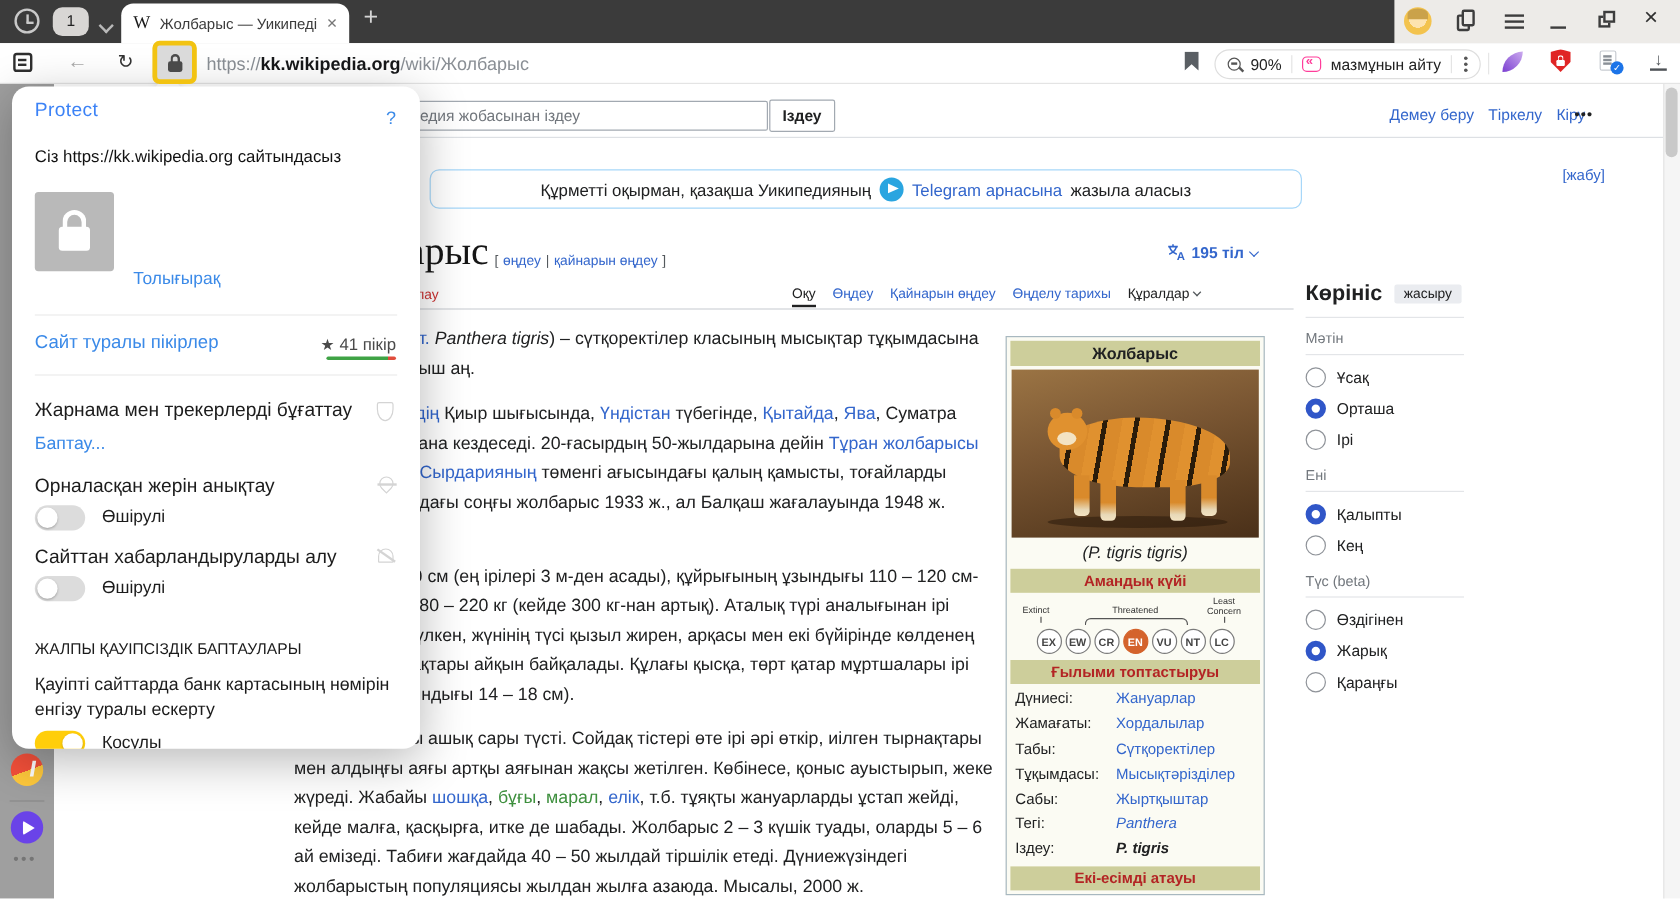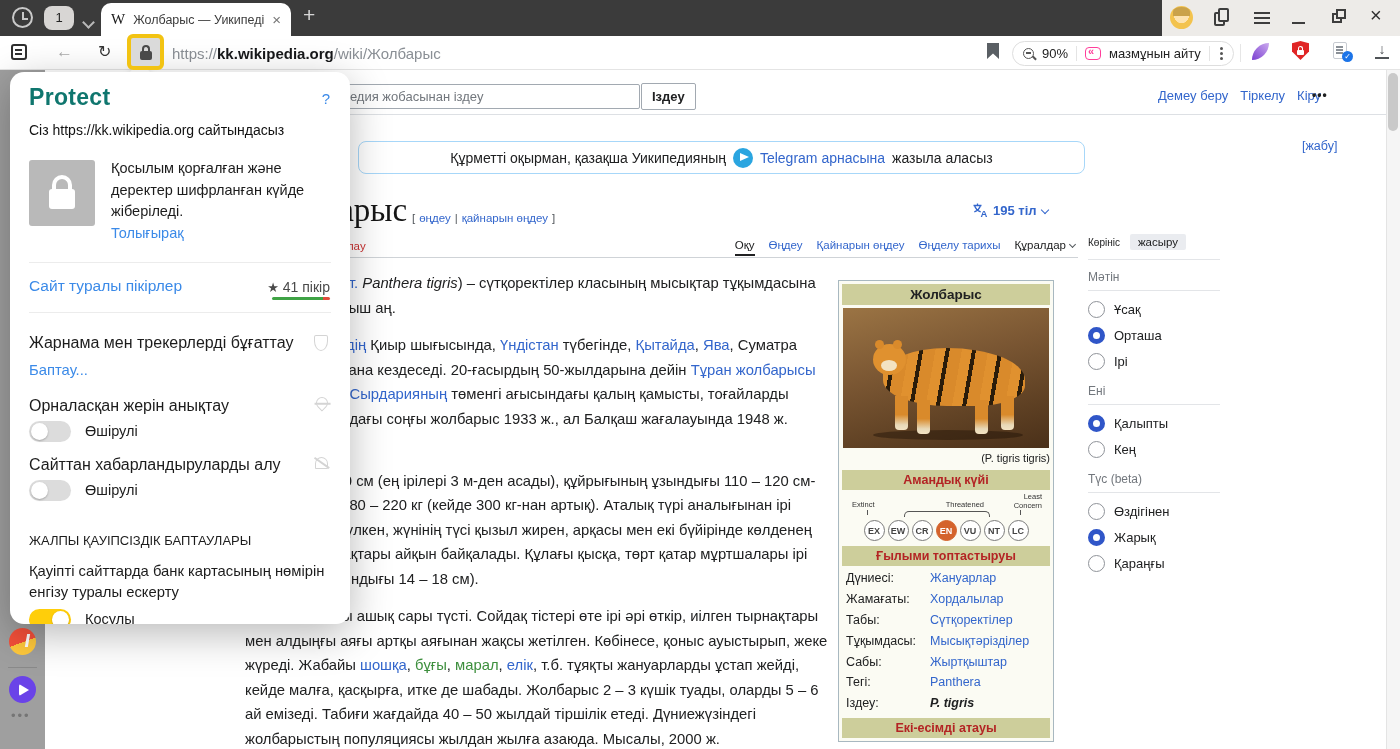--- a/index.html
+++ b/index.html
@@ -82,70 +82,70 @@
   .banner{position:absolute;left:358px;top:141px;width:727px;height:33px;border:1px solid var(--banner_border,#a7d7f9);border-radius:8px;background:#fff;display:flex;align-items:center;justify-content:center;gap:7px;font-size:14px;color:#202122;box-sizing:border-box}
   .tg-circle{width:20px;height:20px;border-radius:50%;background:var(--telegram,#2aa5e0);position:relative;flex:none}
   .tg-circle::before{content:"";position:absolute;left:7px;top:5.5px;border-left:9px solid #fff;border-top:4.5px solid transparent;border-bottom:4.5px solid transparent}
   .banner-link{color:var(--wiki_link,#36c)}
   .banner-close{position:absolute;left:1302px;top:139px;font-size:12.5px;color:var(--wiki_link,#36c)}
   .page-title{position:absolute;left:262px;top:192px;font-family:"Liberation Serif","DejaVu Serif",serif;font-size:33px;color:#161616;white-space:nowrap}
   .title-edit{position:absolute;left:412px;top:212px;font-size:11.5px;color:#54595d;white-space:nowrap;display:flex;gap:4px}
   .title-edit .tlink{color:var(--wiki_link,#36c)}
   .lang-widget{position:absolute;left:972px;top:202px;display:flex;align-items:center;gap:5px;color:var(--wiki_link,#36c);font-size:13px;font-weight:bold}
   .talk-tab{position:absolute;left:314px;top:240px;font-size:11.5px;color:var(--red_link,#c33)}
-  .view-tabs{position:absolute;left:660px;top:239px;width:415px;display:flex;justify-content:flex-end;gap:14px;font-size:11.5px;align-items:center}
+  .view-tabs{position:absolute;left:660px;top:239px;width:415px;display:flex;gap:14px;font-size:11.5px;align-items:center}
   .wtab.link{color:var(--wiki_link,#36c)}
   .wtab.active{color:#202122;position:relative}
   .wtab.active::after{content:"";position:absolute;left:0;right:0;bottom:-5px;height:2px;background:#202122}
   .wtab.menu{color:#202122}
   .tabs-line{position:absolute;left:245px;top:257px;width:833px;height:1px;background:#cfd3d7}
   .article{position:absolute;left:245px;top:271px;width:590px;font-size:14.8px;line-height:24.5px;color:#202122}
   .apara{margin:0 0 13px}
   .seg-bold{font-weight:bold}.seg-italic{font-style:italic}
   .seg-link{color:var(--wiki_link,#36c)}.seg-glink{color:var(--green_link,#3d8f3d)}
   
   .infobox{position:absolute;left:838px;top:280px;width:216px;border:1px solid #a8b8c0;background:#fbfbf3;box-sizing:border-box;padding:3px;font-size:12.5px;color:#202122}
   .ibx-header{background:var(--taxobox_header_bg,#cdce9b);text-align:center;font-weight:bold;padding:3px 2px;font-size:13.5px}
   .ibx-header.red{color:var(--status_text,#b32424);font-size:12.5px;margin-top:3px}
   .tiger-img{position:relative;margin:3px auto 0;width:206px;height:140px;background:linear-gradient(165deg,#9b7444 0%,#7b5733 40%,#5e4023 75%,#4a3019 100%);overflow:hidden}
   .tiger-body{position:absolute;left:40px;top:40px;width:142px;height:58px;border-radius:45% 55% 35% 45%;background:repeating-linear-gradient(100deg,#e0912f 0 10px,#2a1c0a 10px 14px,#d98a2b 14px 26px)}
   .tiger-head{position:absolute;left:30px;top:36px;width:33px;height:31px;border-radius:50%;background:#e0912f}
   .tiger-head::before{content:"";position:absolute;left:2px;top:-4px;width:9px;height:9px;border-radius:50%;background:#d98a2b;box-shadow:18px 0 0 #d98a2b}
   .tiger-head::after{content:"";position:absolute;left:8px;top:16px;width:16px;height:11px;border-radius:50%;background:#f3e3c3}
   .tiger-leg{position:absolute;width:13px;height:34px;background:linear-gradient(180deg,#d98a2b 0 55%,#e8d9b8 85%,#f3e3c3);border-radius:0 0 4px 4px}
   .tiger-shadow{position:absolute;left:30px;top:122px;width:150px;height:10px;border-radius:50%;background:rgba(30,18,6,.45)}
-  .ibx-caption{text-align:right;font-size:11px;padding:4px 0 3px;}
+  .ibx-caption{text-align:center;font-size:14px;padding:4px 0 3px;font-style:italic}
   .iucn-scale{position:relative;height:50px;margin-top:3px}
-  .iucn-lbl{position:absolute;font-size:7.5px;color:#333;text-align:right;line-height:8.5px}
+  .iucn-lbl{position:absolute;font-size:7.5px;color:#333;text-align:center;line-height:8.5px}
   .tick{position:absolute;width:1px;height:5px;background:#555}
   .brace{position:absolute;border:1px solid #555;border-bottom:none;border-radius:5px 5px 0 0;height:5px}
   .iucn-row{display:flex;justify-content:center;gap:3px;position:absolute;left:0;right:0;top:27px}
   .iucn{width:21px;height:21px;border-radius:50%;border:1px solid #7a7a7a;background:#fff;color:#444;font-size:9px;font-weight:bold;display:flex;align-items:center;justify-content:center;box-sizing:border-box}
   .iucn.active{background:var(--iucn_active,#d4632c);border-color:var(--iucn_active,#d4632c);color:#fff}
   .status-link{text-align:center;font-size:12px;color:var(--status_text,#b32424);padding:5px 0 4px}
   .status-link sup{color:var(--wiki_link,#36c);font-size:9px}
   .tax-table{padding:2px 0}
   .tax-row{display:flex;padding:3.4px 4px}
   .tax-label{width:84px;flex:none}
   .tax-value{color:var(--wiki_link,#36c)}
-  .tax-value.link-italic{}
+  .tax-value.link-italic{font-style:italic}
   .tax-value.bold-italic{color:#202122;font-weight:bold;font-style:italic}
   
   .appearance{position:absolute;left:1088px;top:234px;width:132px;font-size:13px;color:#202122}
   .ap-head{display:flex;align-items:center;gap:10px;padding-bottom:9px;border-bottom:1px solid #e3e5e8}
-  .ap-title{font-weight:normal;font-size:10px}
+  .ap-title{font-weight:bold;font-size:18px}
   .ap-hide{background:#eaecf0;border-radius:2px;padding:2px 8px;font-size:11.5px;color:#202122}
   .ap-group-label{color:#72777d;font-size:12px;padding:10px 0 6px;border-bottom:1px solid #e3e5e8;margin-bottom:5px}
   .ap-opt{display:flex;align-items:center;gap:9px;padding:4.5px 0}
   .radio{width:17px;height:17px;border-radius:50%;border:1.6px solid #8f9399;box-sizing:border-box;flex:none;background:#fff}
   .radio.sel{border:5.5px solid var(--radio_blue,#3056c8)}
   
   .p-notch{position:absolute;left:132px;top:65px;width:16px;height:16px;background:#fff;transform:rotate(45deg);z-index:19;border-radius:3px;box-shadow:0 0 10px rgba(0,0,0,.12)}
   .protect{position:absolute;left:10px;top:72px;width:340px;height:552px;background:#fff;border-radius:14px;box-shadow:0 10px 40px rgba(0,0,0,.28);z-index:20;overflow:hidden;font-size:14.5px;color:#1c1c1c}
-  .p-title{position:absolute;left:19px;top:12px;font-size:23px;letter-spacing:.3px;color:#0f766e;font-weight:700}
+  .p-title{position:absolute;left:19px;top:12px;font-size:16px;letter-spacing:.3px;color:#3b82f6;font-weight:400}
   .p-help{position:absolute;right:20px;top:18px;color:var(--protect_link,#3b8ae8);font-size:15px}
   .p-site{position:absolute;left:19px;top:50px;font-size:14px;color:#111}
   .p-tile{position:absolute;left:19px;top:88px;width:66px;height:66px;background:#b9b9b9;border-radius:3px;display:flex;align-items:center;justify-content:center}
   .lkg.big{width:26px;height:20px;background:#fff;border-radius:3px;margin-top:11px}
   .lkg.big::before{left:3px;top:-14px;width:20px;height:17px;border:4.5px solid #fff;border-bottom:none;border-radius:10px 10px 0 0}
   .p-enc{position:absolute;left:101px;top:86px;width:218px;line-height:21.5px;font-size:14.5px}
   .p-more{position:absolute;left:101px;top:153px;color:var(--protect_link,#3b8ae8)}
   .p-div{position:absolute;left:19px;right:19px;height:1px;background:#ececec}
   .p-reviews{position:absolute;left:19px;top:205px;color:var(--protect_link,#3b8ae8);font-size:15.5px}
   .p-rating{position:absolute;right:20px;top:207px;font-size:14px;color:#4a4a4a}
@@ -395,21 +395,20 @@
   <div class="wthumb"></div>
 
   <div class="p-notch"></div>
   <div class="protect">
     <div class="p-title">Protect</div>
     <div class="p-help">?</div>
     <div class="p-site">Сіз https://kk.wikipedia.org сайтындасыз</div>
     <div class="p-tile">
         <div class="lkg big"></div>
       </div>
-    <div class="p-enc">Қосылым қорғалған және деректер шифрланған күйде жіберіледі.</div>
     <div class="p-more">Толығырақ</div>
     <div class="p-div" style="top:190px"></div>
     <div class="p-reviews">Сайт туралы пікірлер</div>
     <div class="p-rating"><span class="p-star">★</span><span>41 пікір</span></div>
     <div class="p-ratingbar"></div>
     <div class="p-div" style="top:240px"></div>
     <div class="p-row-label" style="top:262px">Жарнама мен трекерлерді бұғаттау</div>
     <div class="p-shield-ic"></div>
     <div class="p-link" style="top:290px">Баптау...</div>
     <div class="p-row-label" style="top:325px">Орналасқан жерін анықтау</div>

